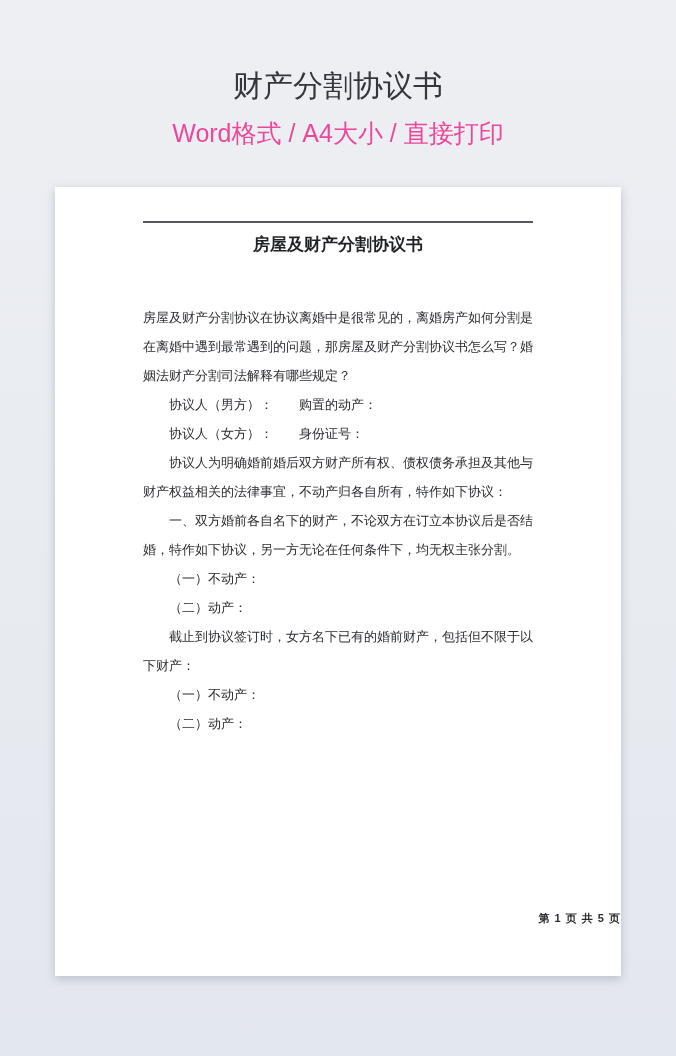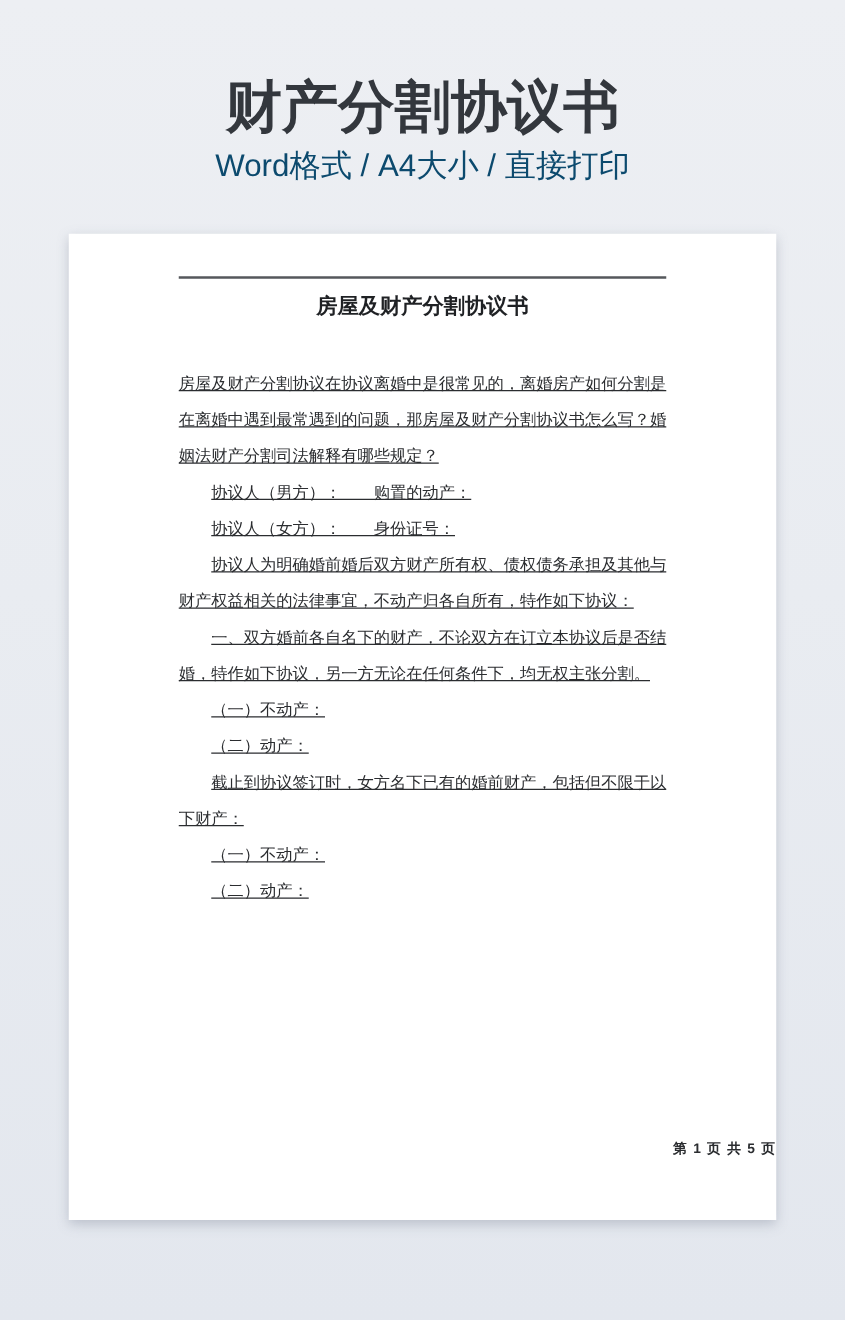--- a/index.html
+++ b/index.html
@@ -11,30 +11,30 @@
     background: linear-gradient(180deg, #edeff3 0%, #e9ecf1 45%, #e3e7ee 100%);
     font-family: "Liberation Sans", "DejaVu Sans", sans-serif;
   }
 
   
   .header {
     padding-top: 60px;
     text-align: center;
   }
   .header-title {
-    font-size: 45px;
+    font-size: 30px;
     line-height: 52px;
-    font-weight: bold;
+    font-weight: normal;
     color: #33373d;
   }
   .header-subtitle {
     margin-top: 6px;
     font-size: 25px;
     line-height: 30px;
-    color: #0c4a6e;
+    color: #ec4899;
   }
 
   
   .doc-page {
     position: relative;
     width: 566px;
     height: 789px;
     margin: 39px auto 0;
     padding: 34px 88px 0;
     background: #ffffff;
@@ -48,26 +48,25 @@
   }
   .doc-title {
     margin: 11px 0 0;
     font-size: 17px;
     line-height: 22px;
     font-weight: bold;
     text-align: center;
     color: #1f2124;
   }
   .doc-body {
-    margin-top: 36px;
+    margin-top: 47px;
     font-size: 13px;
     line-height: 29px;
     color: #2b2d30;
     text-align: justify;
-    text-decoration: underline;
   }
   .doc-body p { margin: 0; }
   .doc-body p.indent { text-indent: 26px; }
   .doc-footer {
     position: absolute;
     left: 0;
     right: 0;
     bottom: 50px;
     text-align: right;
     font-size: 11px;

